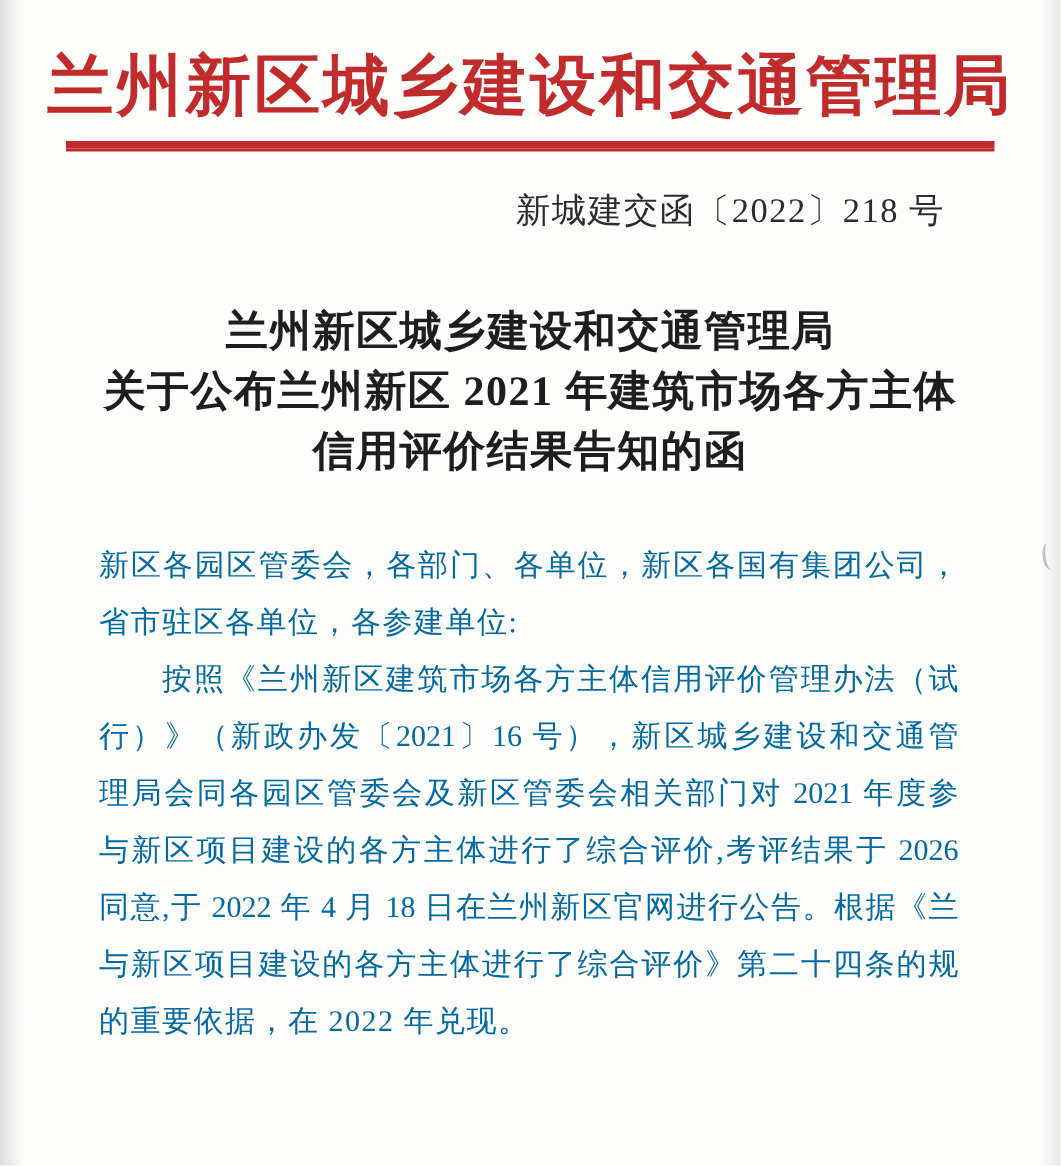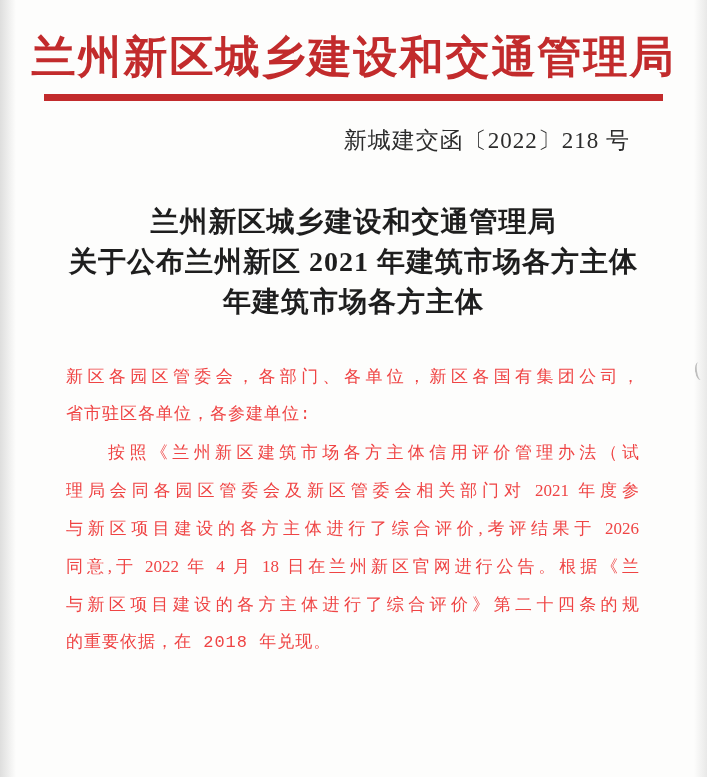--- a/index.html
+++ b/index.html
@@ -57,33 +57,32 @@
     margin-top: 46px;
     text-align: center;
     color: #1e1e1e;
     font-weight: bold;
     font-size: 28px;
     line-height: 40px;
     letter-spacing: 1px;
   }
   .body-text {
     margin: 36px 68px 12px 66px;
-    font-size: 17px;
+    font-size: 20px;
     line-height: 38px;
-    color: #ef4444;
+    color: #0369a1;
   }
   .bl {
     text-align: justify;
     text-align-last: justify;
   }
   .bl.left {
     text-align: left;
     text-align-last: left;
     letter-spacing: 1px;
-    font-family: Liberation Mono, monospace;
   }
   .bl.indent {
     padding-left: 42px;
   }
 </style>
 </head>
 <body>
 
 <div class="edge edge-left"></div>
 <div class="edge edge-right"></div>
@@ -91,25 +90,26 @@
 
 <div class="agency">兰州新区城乡建设和交通管理局</div>
 
 <div class="rule"></div>
 
 <div class="docnum">新城建交函〔2022〕218 号</div>
 
 <div class="title">
   <div>兰州新区城乡建设和交通管理局</div>
   <div>关于公布兰州新区 2021 年建筑市场各方主体</div>
-  <div>年建筑市场各方主体</div>
+  <div>信用评价结果告知的函</div>
 </div>
 
 <div class="body-text">
   <div class="bl">新区各园区管委会，各部门、各单位，新区各国有集团公司，</div>
   <div class="bl left">省市驻区各单位，各参建单位:</div>
   <div class="bl indent">按照《兰州新区建筑市场各方主体信用评价管理办法（试</div>
+  <div class="bl">行）》（新政办发〔2021〕16 号），新区城乡建设和交通管</div>
   <div class="bl">理局会同各园区管委会及新区管委会相关部门对 2021 年度参</div>
   <div class="bl">与新区项目建设的各方主体进行了综合评价,考评结果于 2026</div>
   <div class="bl">同意,于 2022 年 4 月 18 日在兰州新区官网进行公告。根据《兰</div>
   <div class="bl">与新区项目建设的各方主体进行了综合评价》第二十四条的规</div>
-  <div class="bl left">的重要依据，在 2018 年兑现。</div>
+  <div class="bl left">的重要依据，在 2022 年兑现。</div>
 </div>
 
 </body></html>

